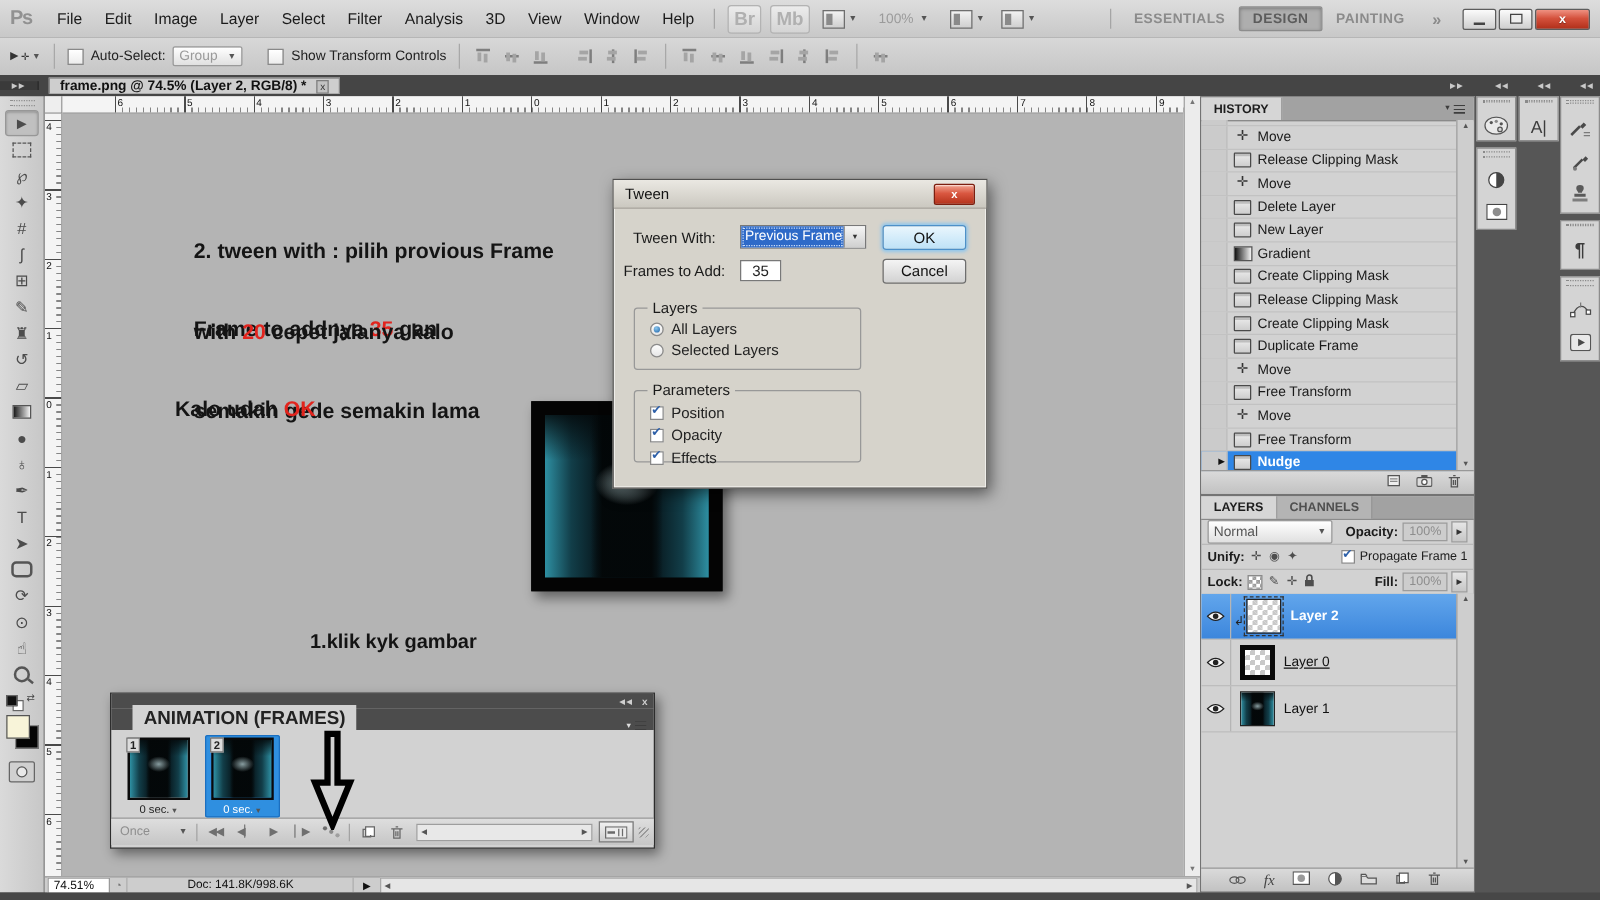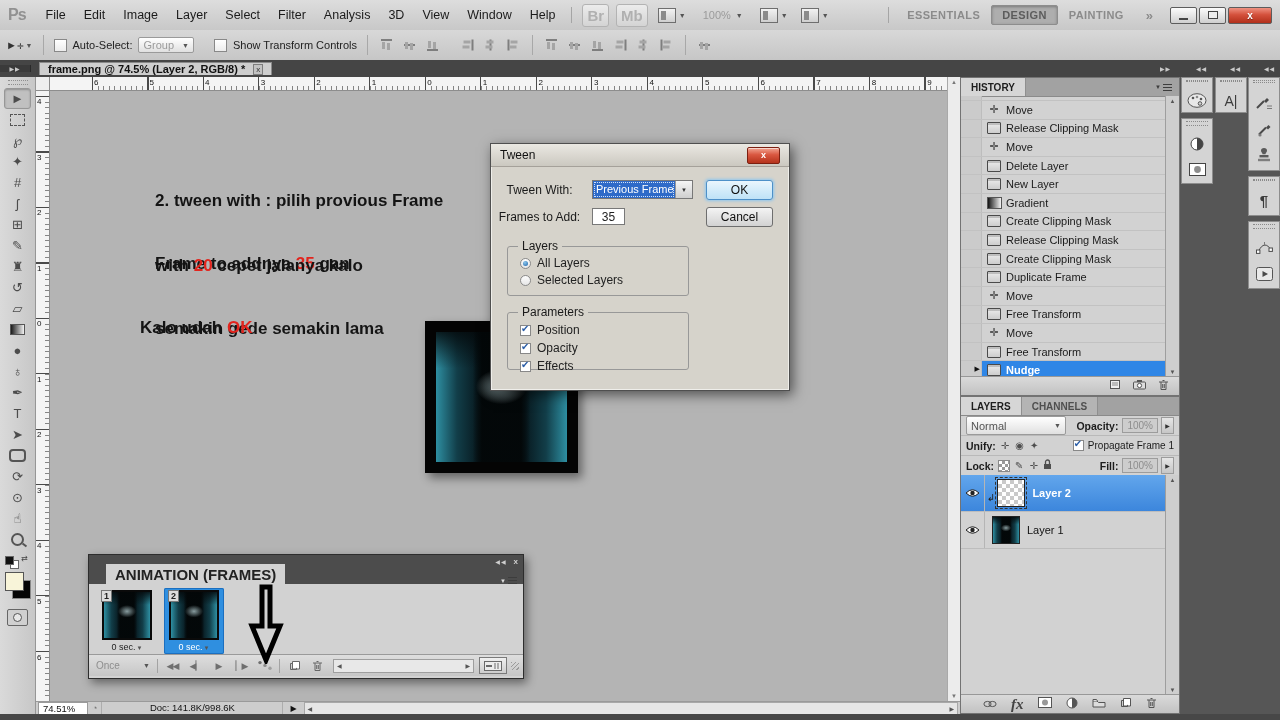--- a/index.html
+++ b/index.html
@@ -195,21 +195,21 @@
   .hitem[data-icon="move"] .hicon::before{content:"✛";font-size:11px;color:#333;line-height:11px}
   .hitem[data-icon="layer"] .hicon::before{content:"";width:12px;height:10px;border:1px solid #4a4a4a;border-radius:1px;
       background:linear-gradient(#ececec,#cdcdcd) , #ddd;box-shadow:inset 0 2px 0 rgba(0,0,0,.18)}
   .hitem[data-icon="gradient"] .hicon::before{content:"";width:13px;height:10px;border:1px solid #555;
       background:linear-gradient(90deg,#141414,#f5f5f5)}
   .hscrollbar{position:absolute;right:0;top:18px;width:13px;bottom:18px;background:#cecece;border-left:1px solid #9e9e9e;
               display:flex;flex-direction:column;justify-content:space-between;align-items:center;font-size:6px;color:#555;padding:2px 0}
   .pfooter{position:absolute;bottom:0;left:0;right:0;height:18px;background:linear-gradient(#dadada,#c2c2c2);
            border-top:1px solid #989898;display:flex;justify-content:flex-end;align-items:center;gap:12px;padding:0 10px}
   .pfooter.spread{justify-content:flex-start;gap:14px;padding-left:22px}
-  .fx-txt{font-style:italic;font-weight:bold;font-size:15px;color:#444;font-family:"Liberation Serif","DejaVu Serif",serif}
+  .fx-txt{font-style:italic;font-weight:normal;font-size:12px;color:#444;font-family:"Liberation Serif","DejaVu Serif",serif}
 
   .lrow{height:20px;display:flex;align-items:center;padding:0 5px;gap:4px;border-bottom:1px solid #b9b9b9;font-size:10.5px;box-sizing:border-box}
   .lrow .dd.blend{width:90px;justify-content:space-between;color:#555;height:15px}
   .plabel{color:#1c1c1c;font-size:10.5px;font-weight:bold}
   .valbox{border:1px solid #9c9c9c;background:#cdcdcd;color:#8d8d8d;font-size:10px;padding:0 4px;height:13px;line-height:13px}
   .valarrow{width:11px;height:15px;border:1px solid #9c9c9c;background:linear-gradient(#e6e6e6,#c6c6c6);
             display:flex;align-items:center;justify-content:center;font-size:6px;color:#333;margin-left:-1px}
   .uicon{font-size:10px;color:#4e4e4e;margin:0 1px}
   .kchecker{width:10px;height:10px;display:inline-block;border:1px solid #8a8a8a;
     background-image:linear-gradient(45deg,#9a9a9a 25%,transparent 25%,transparent 75%,#9a9a9a 75%),
@@ -467,20 +467,24 @@
         <div class="note" style="left:105px;top:122px">
           <div><span>with </span><span class="red">20</span><span> cepet jalanya kalo</span></div>
           <div><span>semakin gede semakin lama</span></div>
         </div>
         <div class="note" style="left:90px;top:184px">
           <div><span>Kalo udah </span><span class="red">OK</span></div>
         </div>
         <div class="artimg">
             <div class="ringpic"></div>
           </div>
+        <div class="note small" style="left:198px;top:370px">
+          <div><span>1.klik kyk gambar</span></div>
+          <div><span>pelangi itu</span></div>
+        </div>
 
         <div class="dlg">
           <div class="dlg-title">
             <span>Tween</span>
             <span class="dlg-close">x</span>
           </div>
           <div class="dlg-body">
             <span class="dlbl" style="top:16px">Tween With:</span>
             <span class="combo">
               <span class="sel">Previous Frame</span>
@@ -805,20 +809,31 @@
                 <svg width="15" height="10" viewBox="0 0 15 10">
                   <path d="M1 5 Q7.5 -1.5 14 5 Q7.5 11.5 1 5 Z" fill="#f4f4f4" stroke="#222"></path>
                   <circle cx="7.5" cy="5" r="2.2" fill="#222"></circle>
                 </svg>
               </span>
               <span class="clip-arrow">↲</span>
               <span class="lthumb"></span>
               <span class="lname">Layer 2</span>
             </div>
 
+            <div class="layer underline" data-thumb="checker-frame">
+              <span class="leye">
+                <svg width="15" height="10" viewBox="0 0 15 10">
+                  <path d="M1 5 Q7.5 -1.5 14 5 Q7.5 11.5 1 5 Z" fill="#f4f4f4" stroke="#222"></path>
+                  <circle cx="7.5" cy="5" r="2.2" fill="#222"></circle>
+                </svg>
+              </span>
+
+              <span class="lthumb"></span>
+              <span class="lname">Layer 0</span>
+            </div>
 
             <div class="layer" data-thumb="image">
               <span class="leye">
                 <svg width="15" height="10" viewBox="0 0 15 10">
                   <path d="M1 5 Q7.5 -1.5 14 5 Q7.5 11.5 1 5 Z" fill="#f4f4f4" stroke="#222"></path>
                   <circle cx="7.5" cy="5" r="2.2" fill="#222"></circle>
                 </svg>
               </span>
 
               <span class="lthumb">

